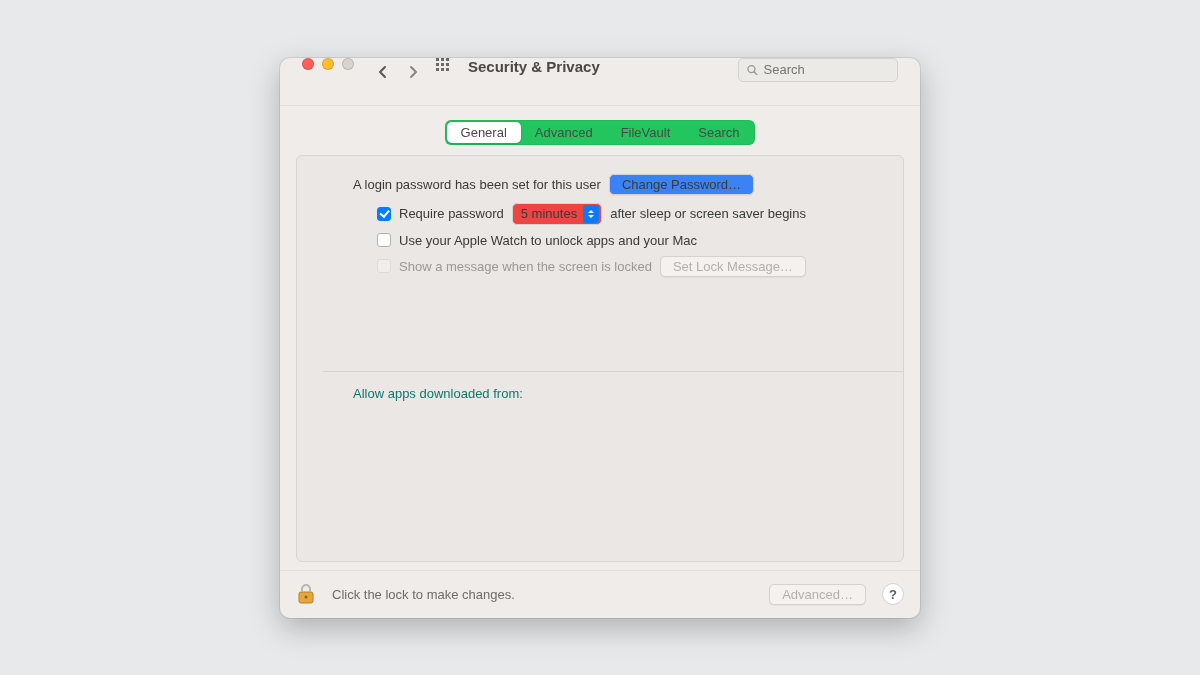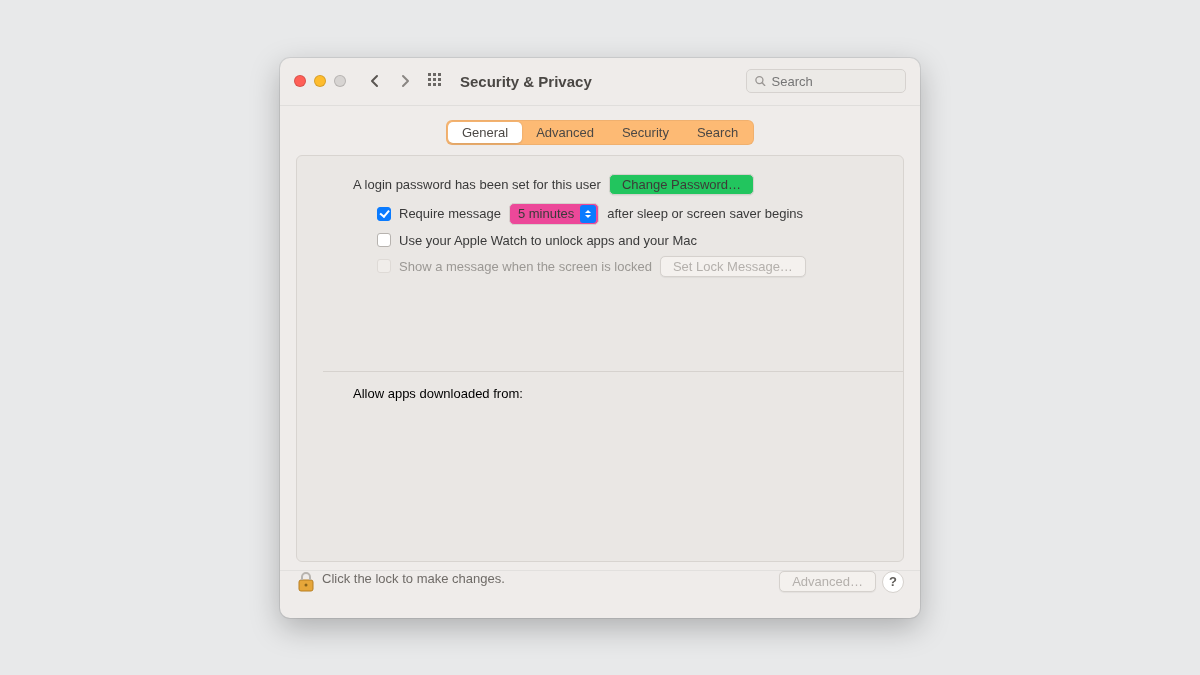--- a/index.html
+++ b/index.html
@@ -21,22 +21,22 @@
     border-radius: 10px;
     box-shadow: 0 10px 30px rgba(0,0,0,0.25), 0 0 0 1px rgba(0,0,0,0.08);
     display: flex;
     flex-direction: column;
     overflow: hidden;
     position: relative;
   }
   .titlebar {
     height: 48px;
     display: flex;
-    align-items: center;
-    padding: 0 14px;
+    align-items: flex-start;
+    padding: 0 22px;
     gap: 8px;
     border-bottom: 1px solid rgba(0,0,0,0.06);
   }
   .traffic { display: flex; gap: 8px; margin-right: 10px; }
   .dot { width: 12px; height: 12px; border-radius: 50%; border: 0.5px solid rgba(0,0,0,0.15); }
   .dot.red { background: #ff5f57; }
   .dot.yellow { background: #febc2e; }
   .dot.gray { background: #d7d4d2; }
   .navbtn {
     width: 22px; height: 28px; display: flex; align-items:center; justify-content:center;
@@ -55,21 +55,21 @@
     color:#9a9794;
   }
   .search input {
     border:none; outline:none; background:transparent; width:100%;
     font-size:13px; color:#a16207;
   }
   .body { flex:1; padding: 14px 16px 8px 16px; display:flex; flex-direction:column; }
   .tabs {
     align-self:center;
     display:flex;
-    background:#fdba74;
+    background:#22c55e;
     border-radius:6px;
     padding:2px;
     box-shadow: inset 0 0 0 1px rgba(0,0,0,0.05);
     margin-bottom: 10px;
   }
   .tab {
     padding: 3px 14px;
     font-size: 13px;
     border-radius:5px;
     color:#4b4845;
@@ -83,21 +83,21 @@
     flex:1;
     background:#eae7e4;
     border:1px solid #d8d4d0;
     border-radius:6px;
     padding: 18px 26px 14px 80px;
     display:flex; flex-direction:column;
   }
   .row { display:flex; align-items:center; gap:8px; margin-bottom:8px; flex-wrap:wrap; }
   .muted { color:#9b9894; }
   .btn {
-    background:#22c55e;
+    background:#3b82f6;
     border:1px solid #d5d1cd;
     border-radius:5px;
     padding:2px 12px;
     font-size:13px;
     color:#3d3b38;
     box-shadow: 0 0.5px 1px rgba(0,0,0,0.05);
   }
   .btn.disabled { color:#b4b0ac; background:#f4f1ee; }
   .checkbox {
     width:14px; height:14px; border-radius:3px;
@@ -109,47 +109,47 @@
     background:#0a7bff; border-color:#0a7bff;
   }
   .checkbox.checked::after {
     content:""; width:4px; height:7px;
     border:solid #fff; border-width:0 2px 2px 0;
     transform:rotate(40deg) translateY(-1px);
   }
   .checkbox.disabled { background:#f0edea; border-color:#dedad6; }
   .select {
     display:inline-flex; align-items:center;
-    background:#ec4899; border:1px solid #d5d1cd; border-radius:5px;
+    background:#ef4444; border:1px solid #d5d1cd; border-radius:5px;
     padding:1px 2px 1px 8px; font-size:13px; gap:6px;
   }
   .select .stepper {
     width:16px; height:18px;
     background:#0a7bff; border-radius:3px;
     display:flex; flex-direction:column; align-items:center; justify-content:center;
   }
   .select .stepper::before, .select .stepper::after {
     content:""; width:0; height:0; border-left:3px solid transparent; border-right:3px solid transparent;
   }
   .select .stepper::before { border-bottom:3.5px solid #fff; margin-bottom:2px; }
   .select .stepper::after  { border-top:3.5px solid #fff; }
   .divider { border:none; border-top:1px solid #d6d2ce; margin:16px -26px 14px -54px; }
-  .section-label { color:#000000; margin-bottom:24px; margin-left:-24px; }
+  .section-label { color:#0f766e; margin-bottom:24px; margin-left:-24px; }
   .radio {
     width:14px; height:14px; border-radius:50%;
     border:1px solid #c6c2be; background:#f2efec;
     display:inline-flex; align-items:center; justify-content:center;
     flex-shrink:0;
   }
   .radio.selected::after {
     content:""; width:6px; height:6px; border-radius:50%;
     background:#9b9894;
   }
   .footer {
-    height:48px; display:flex; align-items:flex-start; padding: 0 16px; gap:6px;
+    height:48px; display:flex; align-items:center; padding: 0 16px; gap:16px;
     border-top:1px solid rgba(0,0,0,0.05);
   }
   .lock-icon { width:20px; height:22px; }
   .help {
     width:22px; height:22px; border-radius:50%;
     background:#fff; border:1px solid #d5d1cd;
     display:flex; align-items:center; justify-content:center;
     font-weight:700; color:#5f5c58;
   }
   .footer-text { color:#6f6b67; }
@@ -199,34 +199,34 @@
           <line x1="8" y1="8" x2="11" y2="11" stroke="#9a9794" stroke-width="1.5" stroke-linecap="round"></line>
         </svg>
       <input type="text" placeholder="Search" style="">
     </div>
   </div>
 
   <div class="body">
     <div class="tabs">
       <div class="tab active">General</div>
       <div class="tab">Advanced</div>
-      <div class="tab">Security</div>
+      <div class="tab">FileVault</div>
       <div class="tab">Search</div>
     </div>
 
     <div class="pane">
 
       <div class="row" style="margin-left:-24px;">
         <span>A login password has been set for this user</span>
         <button class="btn">Change Password…</button>
       </div>
 
       <div class="row">
         <span class="checkbox checked"></span>
-        <span>Require message</span>
+        <span>Require password</span>
         <span class="select">
           <span>5 minutes</span>
           <span class="stepper"></span>
         </span>
         <span>after sleep or screen saver begins</span>
       </div>
 
       <div class="row">
         <span class="checkbox"></span>
         <span>Use your Apple Watch to unlock apps and your Mac</span>

